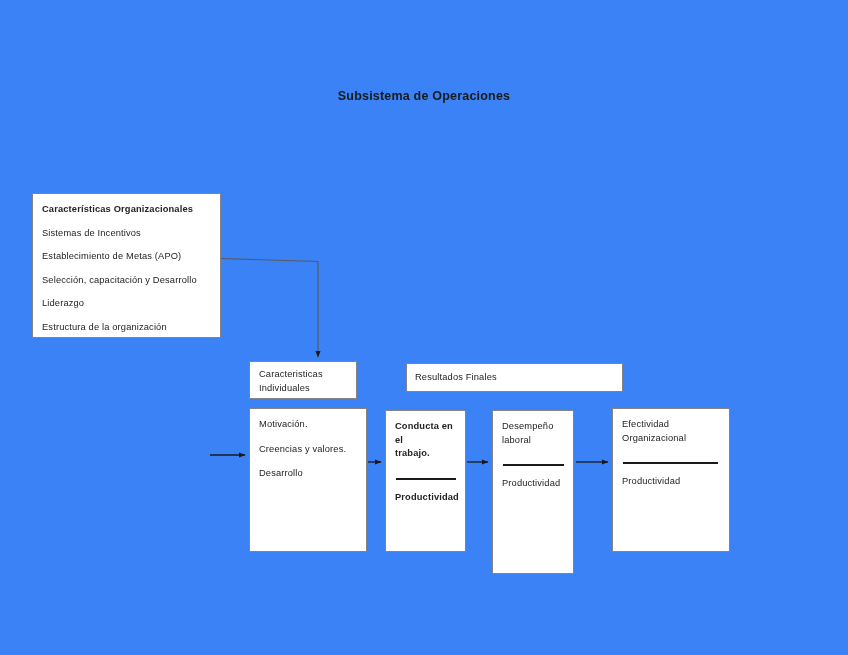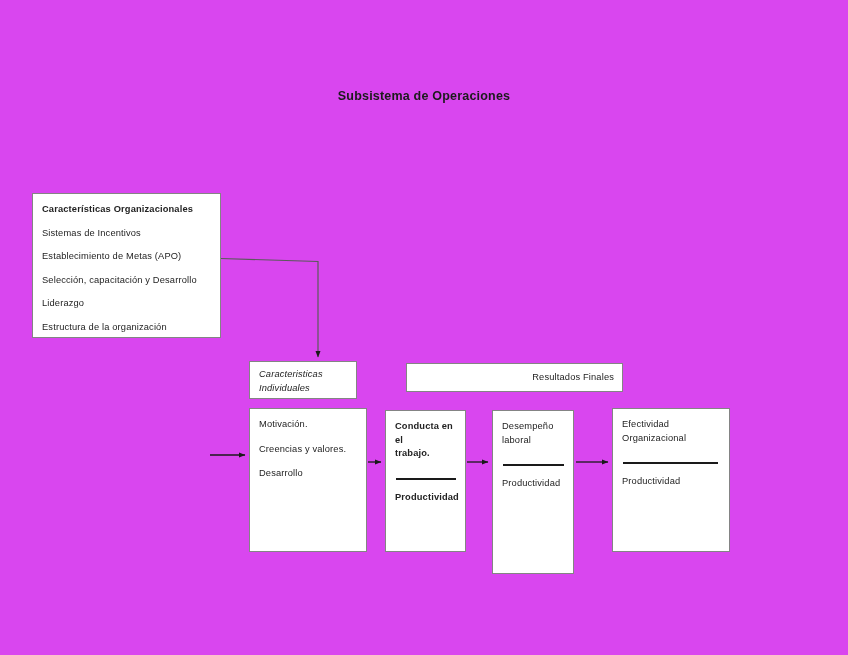--- a/index.html
+++ b/index.html
@@ -4,21 +4,21 @@
 <style>
   html, body {
     margin: 0;
     padding: 0;
     background: #ffffff;
   }
   #page {
     position: relative;
     width: 848px;
     height: 655px;
-    background: #d946ef;
+    background: #3b82f6;
     font-family: "Liberation Sans", sans-serif;
     overflow: hidden;
   }
   .title {
     position: absolute;
     left: 0;
     top: 89px;
     width: 848px;
     text-align: center;
     font-size: 12.5px;
@@ -37,34 +37,34 @@
   }
   .line {
     font-size: 9.3px;
     color: #232323;
     line-height: 13.5px;
     margin: 0 0 10px 0;
     letter-spacing: 0.15px;
   }
   .line:last-child { margin-bottom: 0; }
   .line.bold { font-weight: bold; }
-  .center { text-align: right; }
+  .center { text-align: left; }
 
   
   #box-org {
     left: 32px; top: 193px; width: 189px; height: 145px;
   }
   #box-job {
     left: 38px; top: 405px; width: 171px; height: 148px;
   }
   #box-indiv {
     left: 249px; top: 361px; width: 108px; height: 38px;
   }
   #box-indiv .box-inner { padding: 6px 8px 4px 9px; }
-  #box-indiv .line { margin-bottom: 1px; line-height: 13px; font-style: italic; }
+  #box-indiv .line { margin-bottom: 1px; line-height: 13px; }
 
   #box-results {
     left: 406px; top: 363px; width: 217px; height: 29px;
   }
   #box-results .box-inner { padding: 7px 8px 4px 8px; }
   #box-results .line { margin-bottom: 0; }
 
   #box-know {
     left: 249px; top: 408px; width: 118px; height: 144px;
   }

